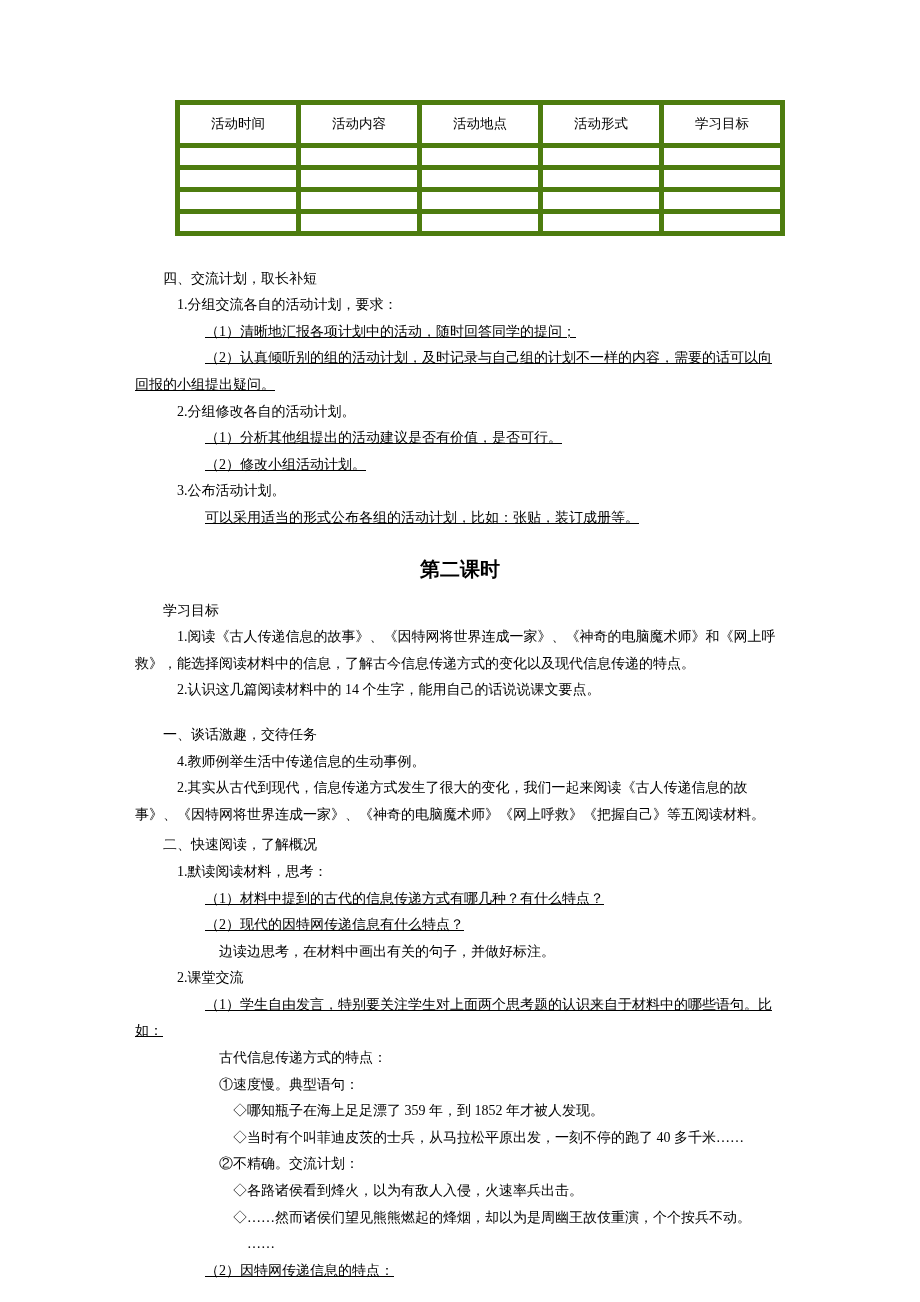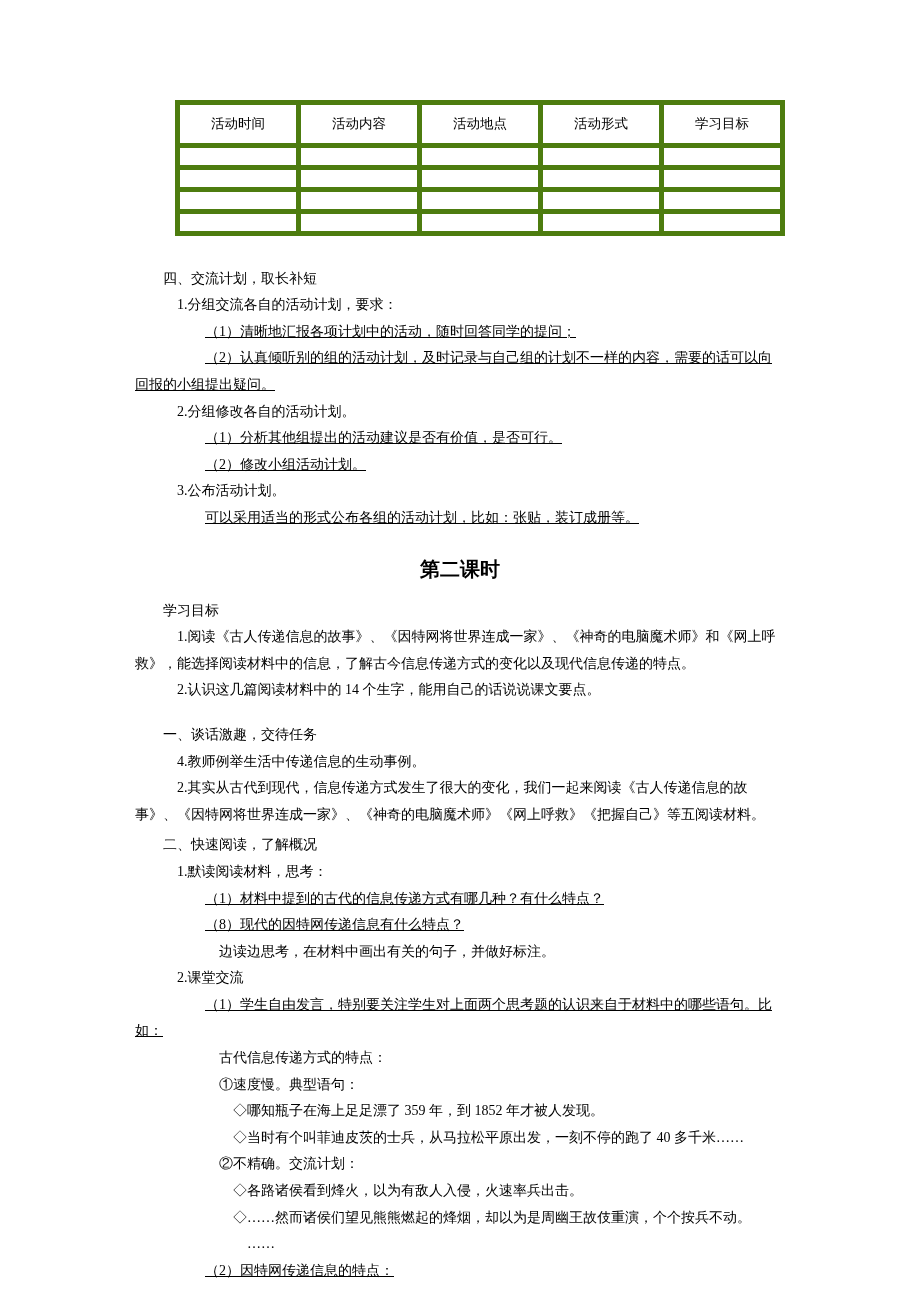--- a/index.html
+++ b/index.html
@@ -133,21 +133,21 @@
 
 <div class="spacer"></div>
 
 <p class="section-heading">一、谈话激趣，交待任务</p>
 <p class="item-1">4.教师例举生活中传递信息的生动事例。</p>
 <p class="item-1">2.其实从古代到现代，信息传递方式发生了很大的变化，我们一起来阅读《古人传递信息的故事》、《因特网将世界连成一家》、《神奇的电脑魔术师》《网上呼救》《把握自己》等五阅读材料。</p>
 
 <p class="section-heading">二、快速阅读，了解概况</p>
 <p class="item-1">1.默读阅读材料，思考：</p>
 <p class="item-2">（1）材料中提到的古代的信息传递方式有哪几种？有什么特点？</p>
-<p class="item-2">（8）现代的因特网传递信息有什么特点？</p>
+<p class="item-2">（2）现代的因特网传递信息有什么特点？</p>
 <p class="item-3">边读边思考，在材料中画出有关的句子，并做好标注。</p>
 <p class="item-1">2.课堂交流</p>
 <p class="item-2">（1）学生自由发言，特别要关注学生对上面两个思考题的认识来自于材料中的哪些语句。比如：</p>
 <p class="item-3">古代信息传递方式的特点：</p>
 <p class="item-3">①速度慢。典型语句：</p>
 <p class="item-4">◇哪知瓶子在海上足足漂了 359 年，到 1852 年才被人发现。</p>
 <p class="item-4">◇当时有个叫菲迪皮茨的士兵，从马拉松平原出发，一刻不停的跑了 40 多千米……</p>
 <p class="item-3">②不精确。交流计划：</p>
 <p class="item-4">◇各路诸侯看到烽火，以为有敌人入侵，火速率兵出击。</p>
 <p class="item-4">◇……然而诸侯们望见熊熊燃起的烽烟，却以为是周幽王故伎重演，个个按兵不动。</p>

